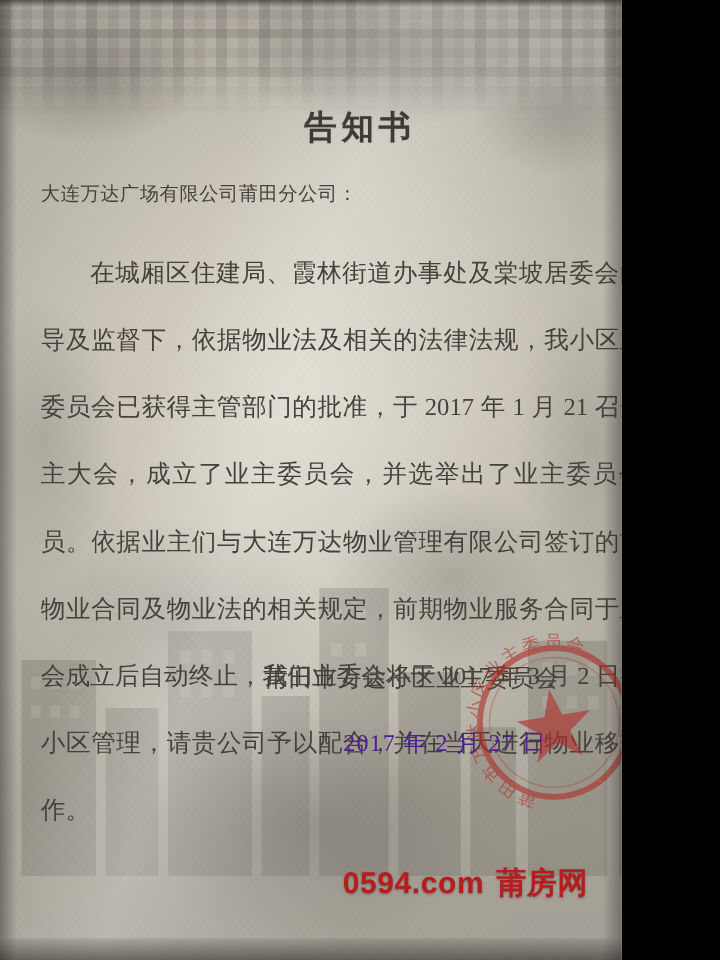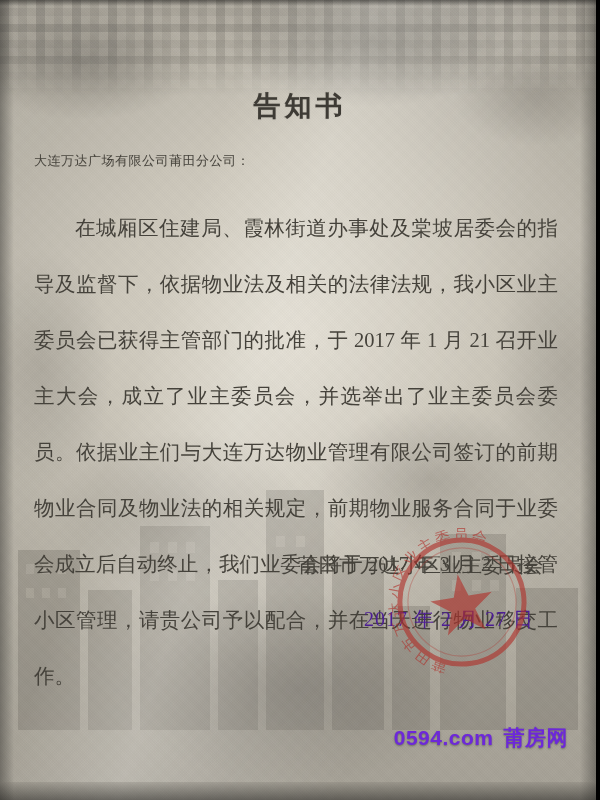--- a/index.html
+++ b/index.html
@@ -9,21 +9,21 @@
   }
   body {
     width: 600px;
     height: 800px;
     overflow: hidden;
     font-family: "Liberation Serif", serif;
   }
 
   #page {
     position: relative;
-    width: 596px;
+    width: 518px;
     height: 800px;
     background: #c9c4b6;
     overflow: hidden;
   }
 
   
   .bg-base {
     position: absolute;
     inset: 0;
     background:
@@ -113,21 +113,21 @@
     font-weight: bold;
     letter-spacing: 4px;
     color: #3e3b35;
     text-shadow: 0 0 1px rgba(120,116,108,0.5);
   }
 
   .doc-addressee {
     position: absolute;
     top: 152px;
     left: 34px;
-    font-size: 13px;
+    font-size: 16px;
     letter-spacing: 0.5px;
     color: #46433c;
   }
 
   .doc-body {
     position: absolute;
     top: 200px;
     left: 34px;
     width: 524px;
     font-size: 20.5px;
@@ -169,23 +169,23 @@
     transform: rotate(-9deg);
     pointer-events: none;
   }
 
   
   .watermark {
     position: absolute;
     right: 28px;
     bottom: 48px;
     font-family: "Liberation Sans", sans-serif;
-    font-size: 21px;
+    font-size: 25px;
     font-weight: bold;
-    color: #6d28d9;
+    color: #b91c1c;
     letter-spacing: 0.5px;
     text-shadow: 0 1px 2px rgba(60,58,54,0.55);
   }
   .watermark .wm-cn { margin-left: 10px; }
 
   
   .page-edge {
     position: absolute;
     left: 0; bottom: 0;
     width: 600px; height: 18px;

